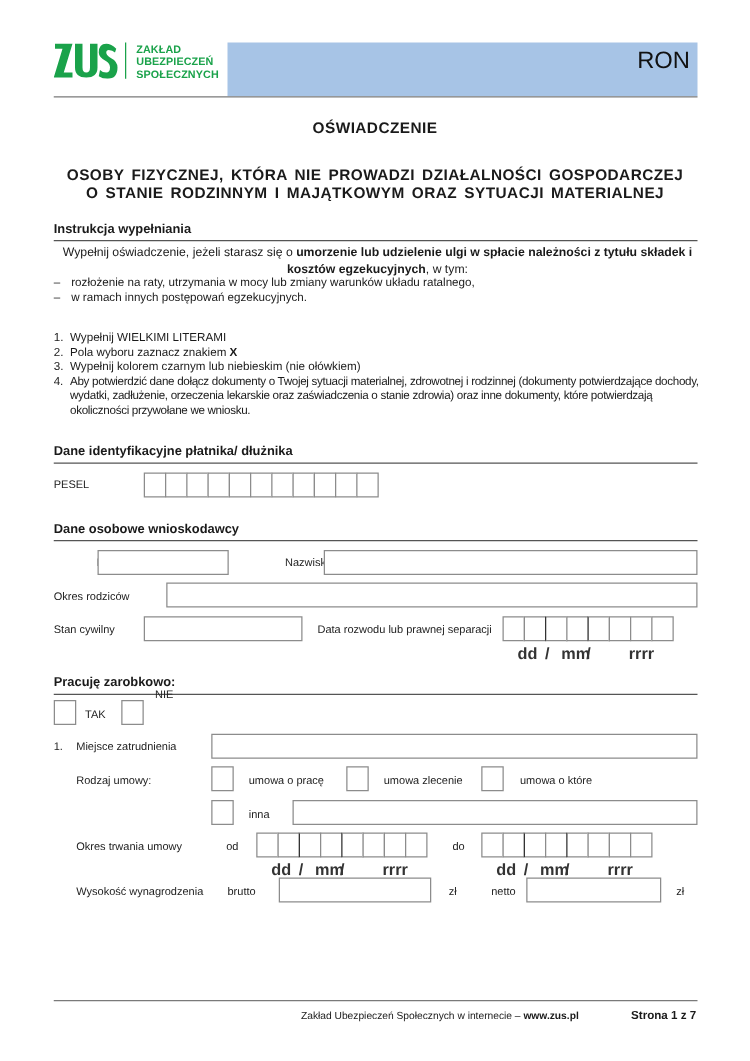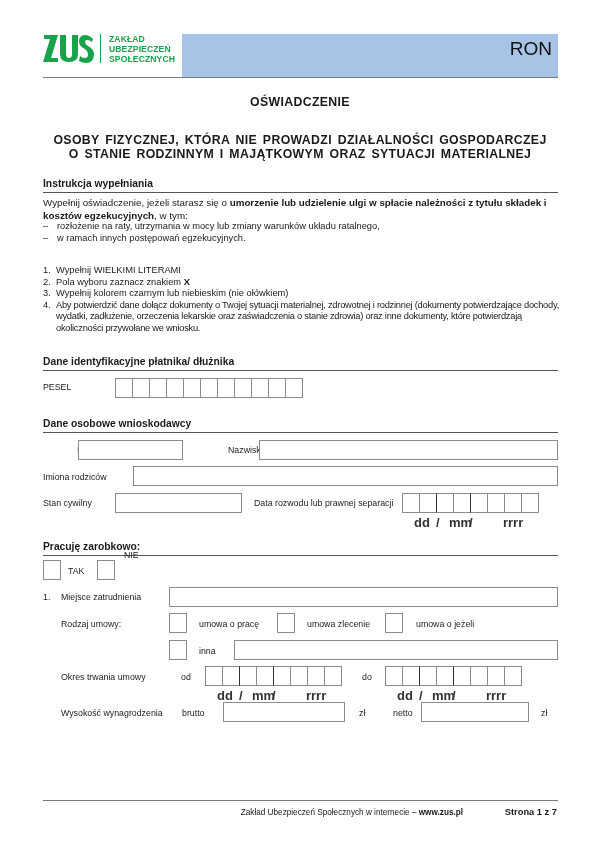--- a/index.html
+++ b/index.html
@@ -18,21 +18,21 @@
 
   
   .title-block { left: 40px; width: 520px; text-align: center; font-weight: bold; font-size: 12.3px; letter-spacing: 0.35px; word-spacing: 2px; }
   .t1 { top: 95px; }
   .t2 { top: 115px; margin-top: 32px; }
   .t3 { top: 133px; }
 
   
   .section { left: 43px; width: 515px; border-bottom: 1px solid #555; font-weight: bold; font-size: 10.3px; padding-bottom: 3px; }
 
-  .para { left: 43px; width: 518px; font-size: 9.8px; line-height: 12.6px; }
+  .para { left: 43px; width: 518px; font-size: 9.8px; line-height: 12.6px; text-align: center; }
   .para b { font-weight: bold; }
   .dash-list { left: 43px; font-size: 9.3px; line-height: 12.2px; }
   .dash-list div { padding-left: 14px; position: relative; }
   .dash-list div::before { content: "–"; position: absolute; left: 0; }
   .num-list { left: 43px; width: 518px; font-size: 9.3px; line-height: 11.6px; }
   .num-list .item { position: relative; padding-left: 13px; }
   .num-list .item .n { position: absolute; left: 0; }
   .tight { letter-spacing: -0.25px; }
 
   .label { font-size: 8.8px; color: #222; }
@@ -98,21 +98,21 @@
     <div class="cell"></div>
     <div class="cell"></div>
     <div class="cell"></div>
   </div>
 
 <div class="abs section" style="top:418px;">Dane osobowe wnioskodawcy</div>
 <div class="abs label" style="left:43px; top:445px;margin-left:34px;">Imię</div>
 <div class="abs box" style="left:78px; top:440px; width:105px; height:20px;"></div>
 <div class="abs label" style="left:208px; top:445px;padding-left:20px;">Nazwisko</div>
 <div class="abs box" style="left:259px; top:440px; width:299px; height:20px;"></div>
-<div class="abs label" style="left:43px; top:472px;">Imiona rodziców</div>
+<div class="abs label" style="left:43px; top:472px;">Okres rodziców</div>
 <div class="abs box" style="left:133px; top:466px; width:425px; height:20px;"></div>
 <div class="abs label" style="left:43px; top:498px;">Stan cywilny</div>
 <div class="abs box" style="left:115px; top:493px; width:127px; height:20px;"></div>
 <div class="abs label" style="left:254px; top:498px;">Data rozwodu lub prawnej separacji</div>
 <div class="abs cell-row date-row" style="left:402px; top:493px;">
     <div class="cell"></div>
     <div class="cell"></div>
     <div class="cell sep"></div>
     <div class="cell"></div>
     <div class="cell sep"></div>
@@ -137,21 +137,21 @@
 <div class="abs label" style="left:43px; top:592px;">1.</div>
 <div class="abs label" style="left:61px; top:592px;">Miejsce zatrudnienia</div>
 <div class="abs box" style="left:169px; top:587px; width:389px; height:20px;"></div>
 
 <div class="abs label" style="left:61px; top:619px;">Rodzaj umowy:</div>
 <div class="abs chk" style="left:169px; top:613px;"></div>
 <div class="abs label" style="left:199px; top:619px;">umowa o pracę</div>
 <div class="abs chk" style="left:277px; top:613px;"></div>
 <div class="abs label" style="left:307px; top:619px;">umowa zlecenie</div>
 <div class="abs chk" style="left:385px; top:613px;"></div>
-<div class="abs label" style="left:416px; top:619px;">umowa o jeżeli</div>
+<div class="abs label" style="left:416px; top:619px;">umowa o które</div>
 
 <div class="abs chk" style="left:169px; top:640px;"></div>
 <div class="abs label" style="left:199px; top:646px;">inna</div>
 <div class="abs box" style="left:234px; top:640px; width:324px; height:20px;"></div>
 
 <div class="abs label" style="left:61px; top:672px;">Okres trwania umowy</div>
 <div class="abs label" style="left:181px; top:672px;">od</div>
 <div class="abs cell-row date-row" style="left:205px; top:666px;">
     <div class="cell"></div>
     <div class="cell"></div>

